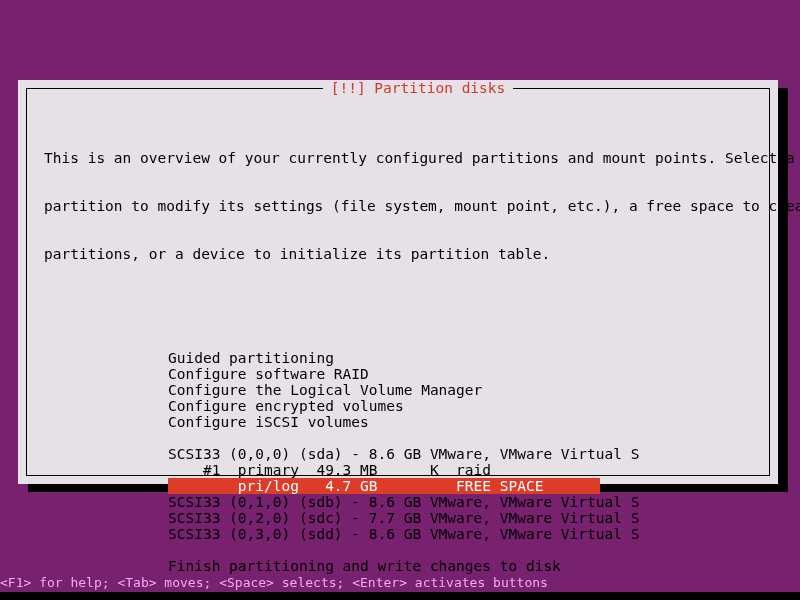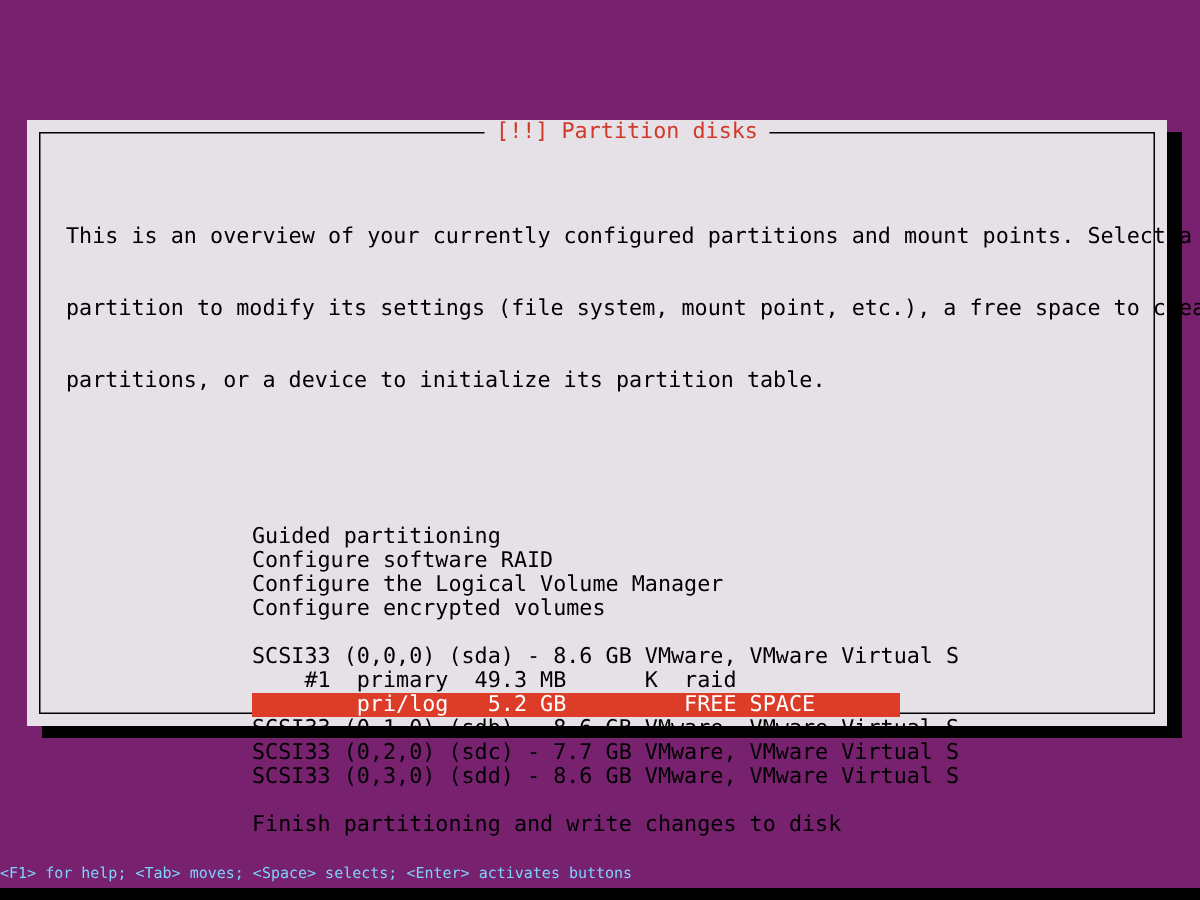--- a/index.html
+++ b/index.html
@@ -136,22 +136,22 @@
   }
 
   
   #statusbar {
     position: absolute;
     left: 0;
     top: 574px;
     width: 800px;
     height: 18px;
     background: #77216f;
-    color: #7dd3fc;
-    font-size: 10px;
+    color: #f0abfc;
+    font-size: 13px;
     line-height: 18px;
     white-space: pre;
   }
   #bottom-strip {
     position: absolute;
     left: 0;
     top: 592px;
     width: 800px;
     height: 8px;
     background: #000000;
@@ -181,26 +181,27 @@
     </div>
 
     <div class="spacer-line"></div>
     <div class="spacer-line"></div>
 
     <div class="menu-block">
       <div class="row">Guided partitioning</div>
       <div class="row">Configure software RAID</div>
       <div class="row">Configure the Logical Volume Manager</div>
       <div class="row">Configure encrypted volumes</div>
+      <div class="row">Configure iSCSI volumes</div>
 
       <div class="spacer-line"></div>
 
       <div class="row">SCSI33 (0,0,0) (sda) - 8.6 GB VMware, VMware Virtual S</div>
       <div class="row">    #1  primary  49.3 MB      K  raid</div>
-      <div class="row selected">        pri/log   5.2 GB         FREE SPACE</div>
+      <div class="row selected">        pri/log   4.7 GB         FREE SPACE</div>
       <div class="row">SCSI33 (0,1,0) (sdb) - 8.6 GB VMware, VMware Virtual S</div>
       <div class="row">SCSI33 (0,2,0) (sdc) - 7.7 GB VMware, VMware Virtual S</div>
       <div class="row">SCSI33 (0,3,0) (sdd) - 8.6 GB VMware, VMware Virtual S</div>
 
       <div class="spacer-line"></div>
 
       <div class="row">Finish partitioning and write changes to disk</div>
     </div>
 
     <div id="button-row">

